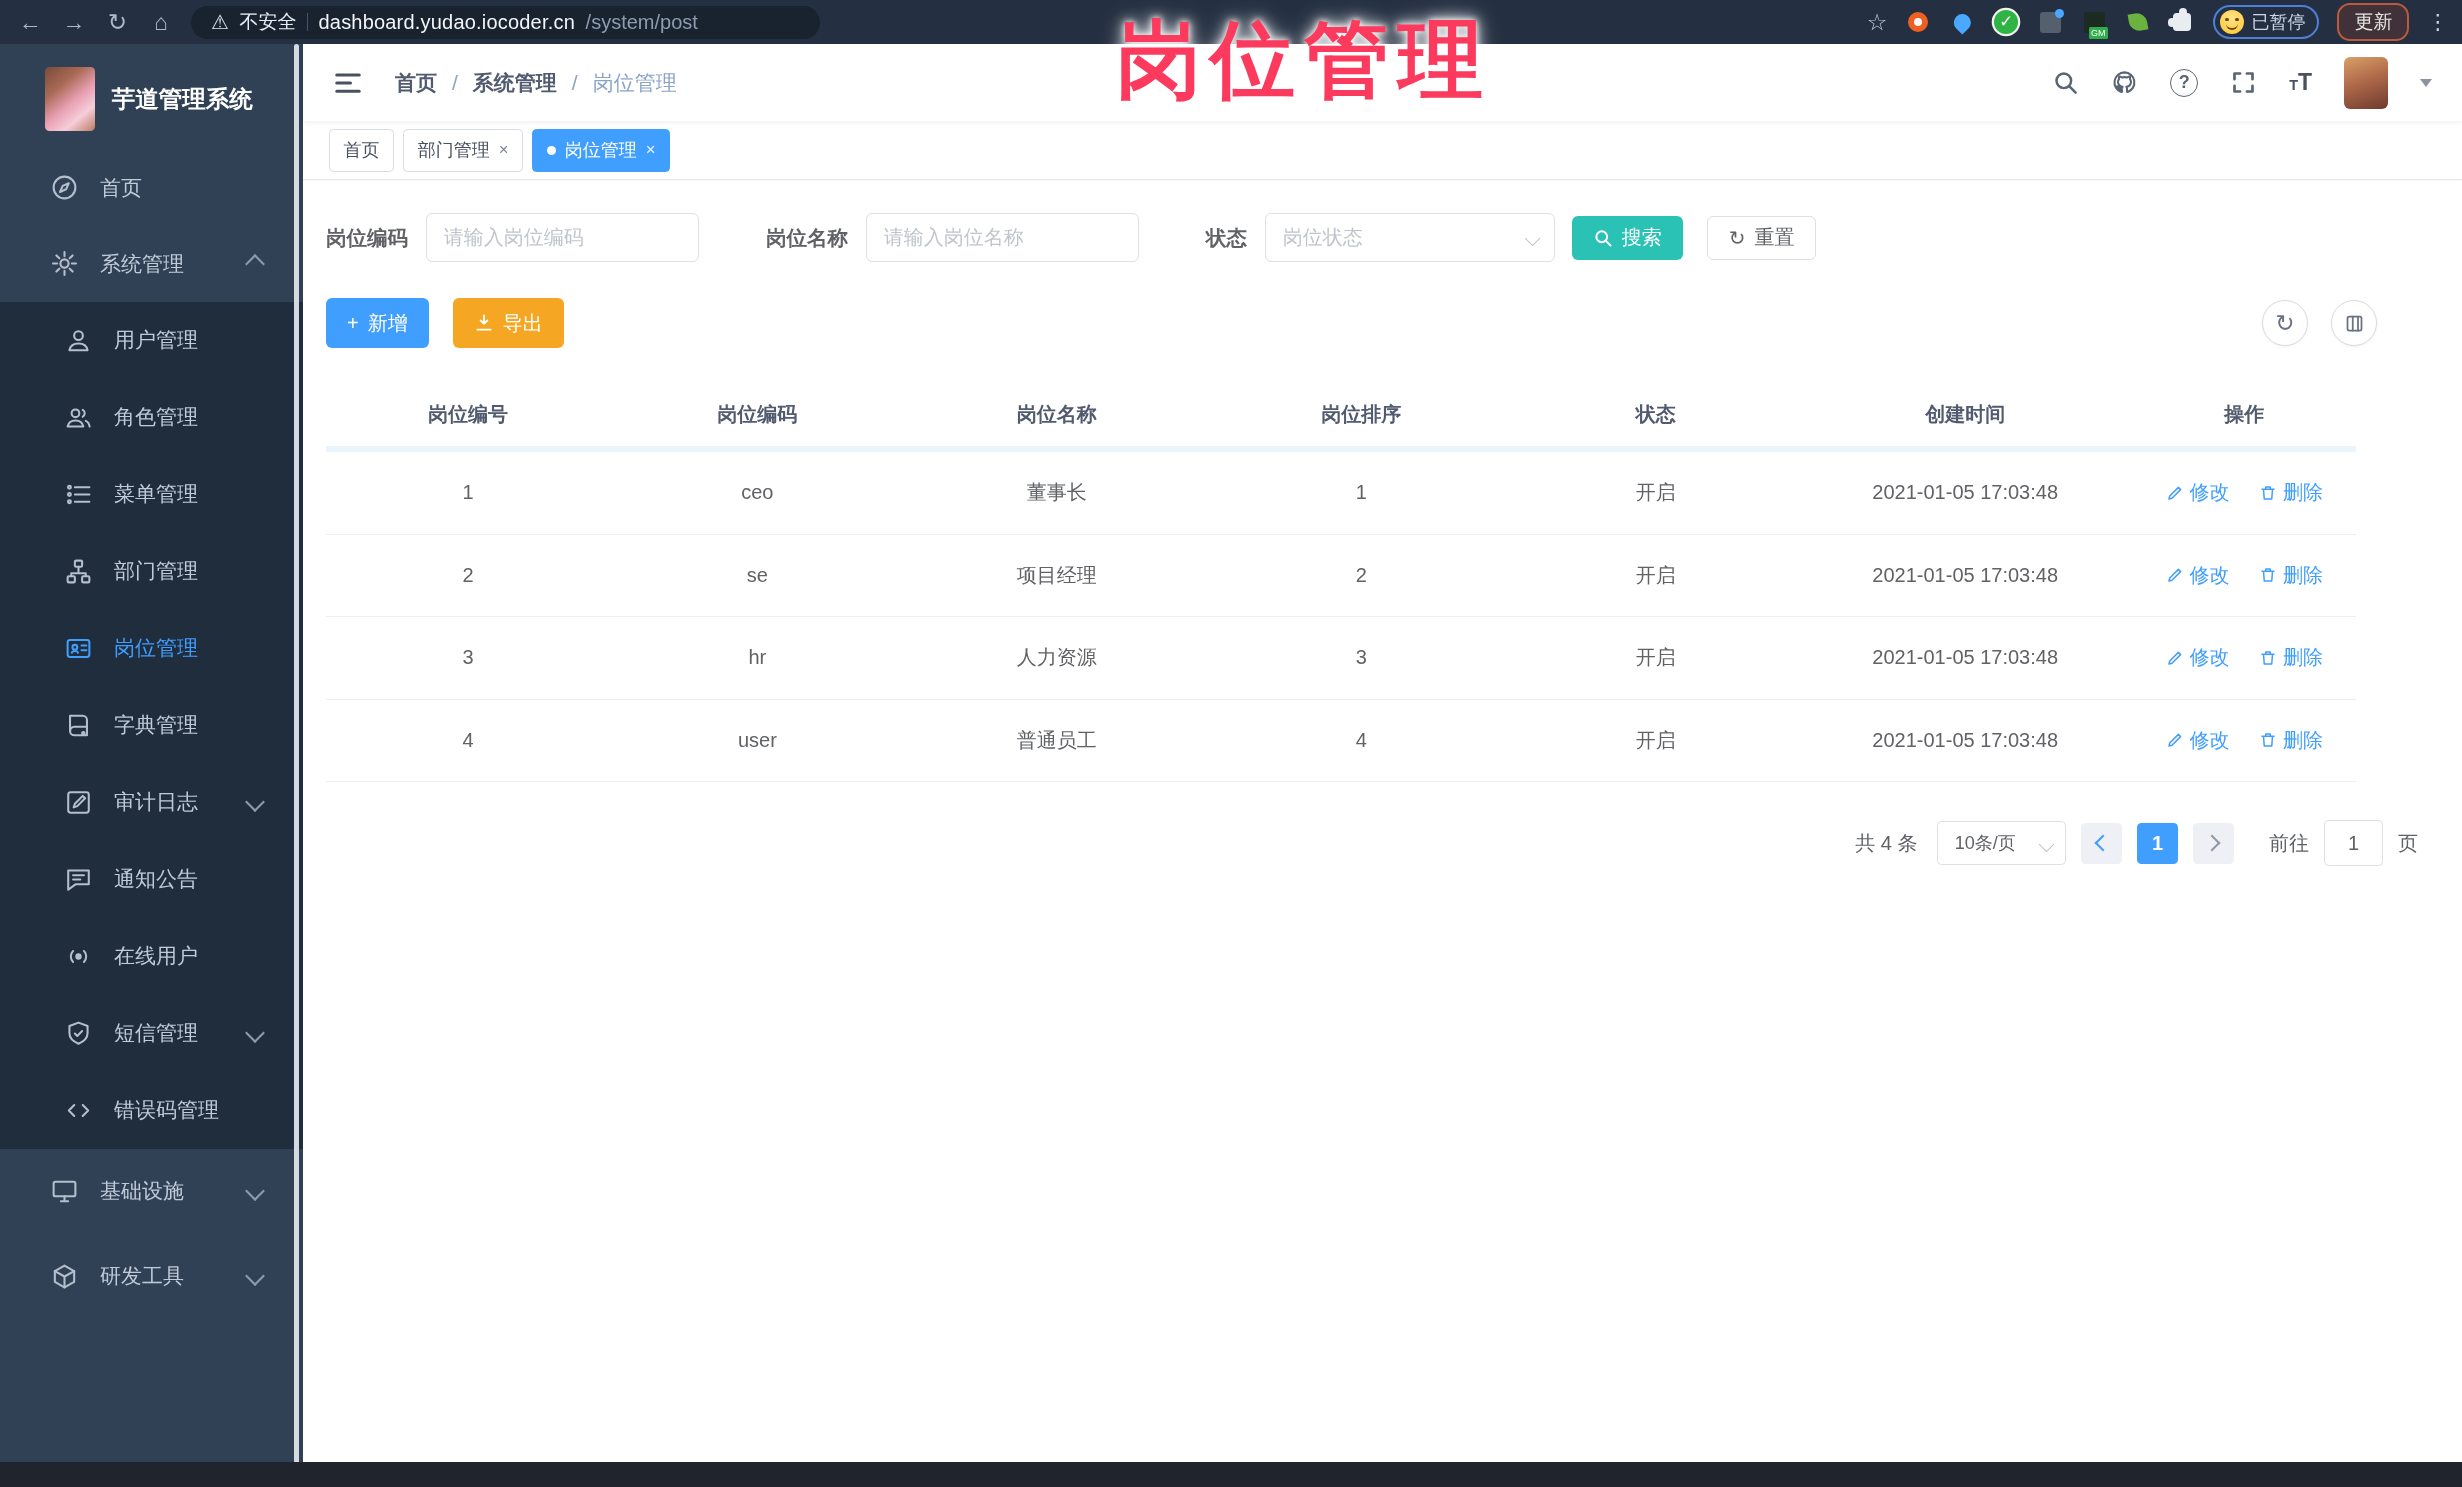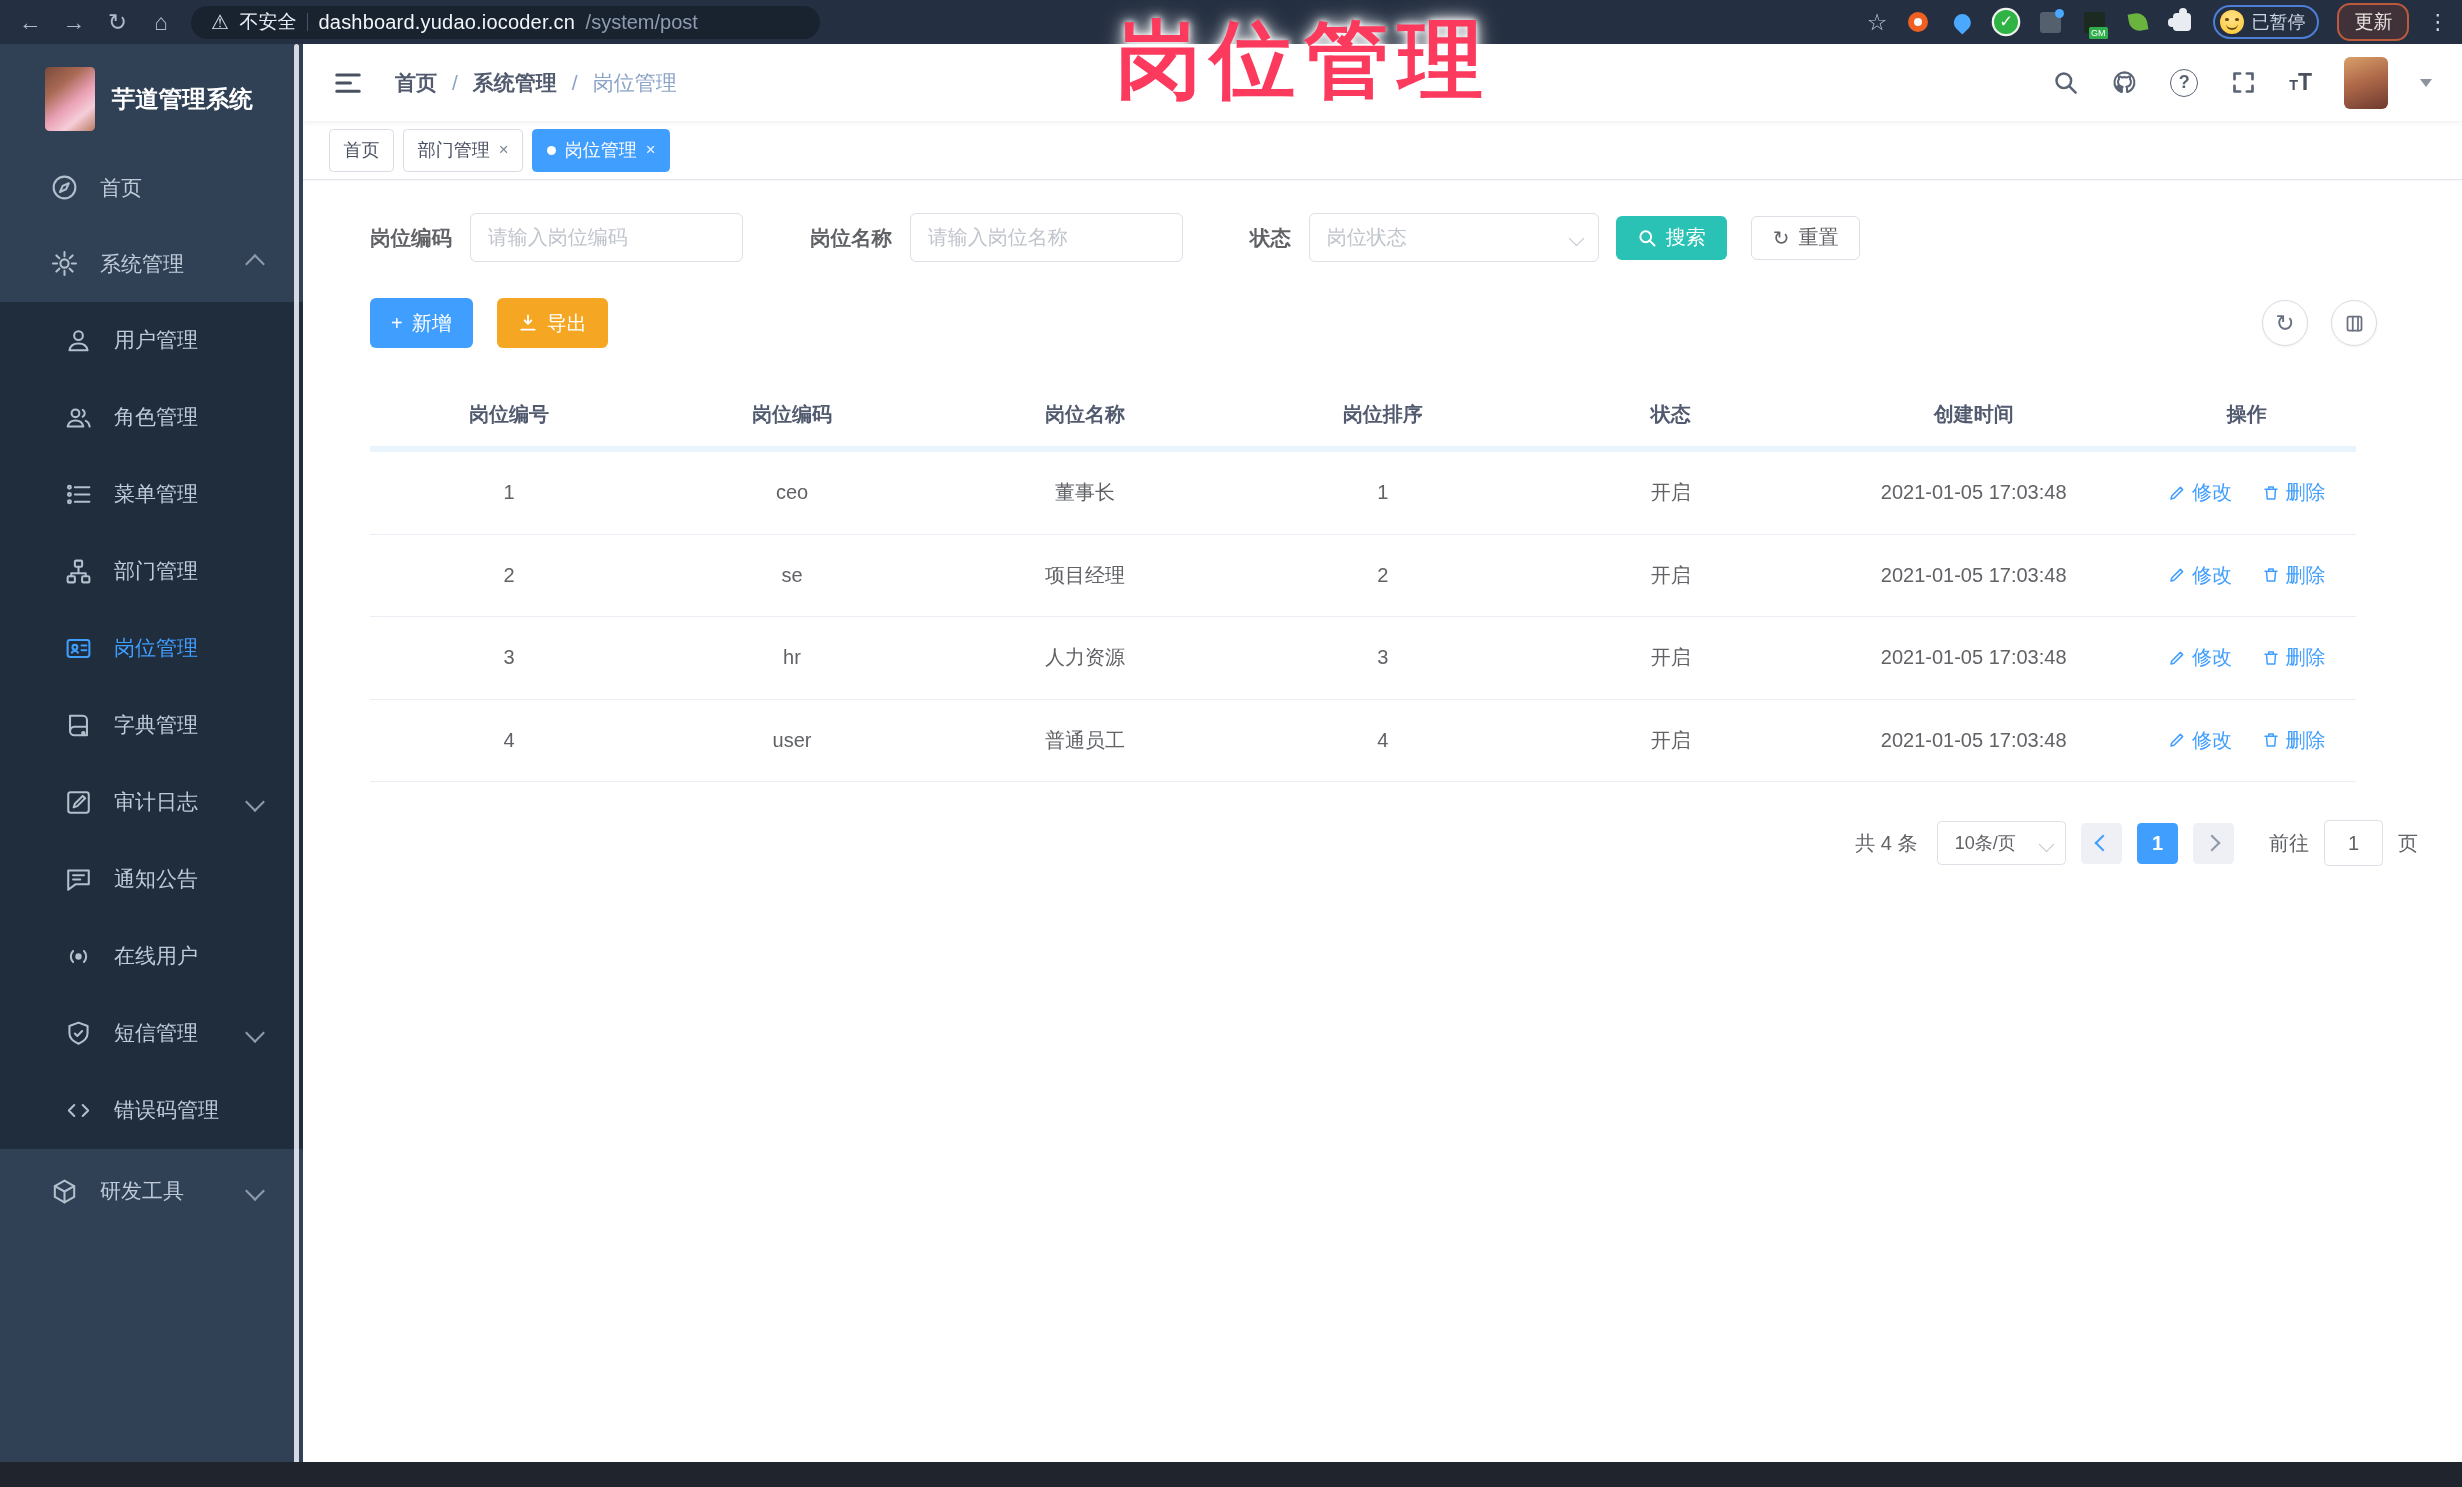--- a/index.html
+++ b/index.html
@@ -97,21 +97,21 @@
   
   .tabbar{height:58px;background:#fff;border-bottom:0.8px solid #e3e6ec;display:flex;align-items:center;
     padding:0 26px;gap:9px;box-shadow:0 0.8px 2.3px rgba(0,21,41,.05);position:relative;z-index:2;}
   .tag{height:41px;display:inline-flex;align-items:center;padding:0 13.6px;border:0.8px solid #d8dce5;
     background:#fff;color:#495060;font-size:18px;border-radius:4.5px;gap:9px;cursor:pointer;}
   .tag .close-x{font-size:16.7px;color:#7e8694;}
   .tag.active{background:#409eff;border-color:#409eff;color:#fff;}
   .tag.active .close-x{color:#eaf4ff;}
   .tag-dot{width:9px;height:9px;border-radius:50%;background:#fff;display:inline-block;}
   
-  .content{flex:1;background:#fff;padding:33px 0 0 23px;box-sizing:border-box;overflow:hidden;margin-left:44px;}
+  .content{flex:1;background:#fff;padding:33px 0 0 23px;box-sizing:border-box;overflow:hidden;}
   .filter-row{display:flex;align-items:center;}
   .f-label{font-size:20.5px;font-weight:700;color:#606266;margin-right:18px;white-space:nowrap;}
   .f-input{width:273px;height:49px;border:0.8px solid #dcdfe6;border-radius:6px;font-size:20px;
     padding:0 16.7px;box-sizing:border-box;color:#606266;outline:none;font-family:inherit;}
   .f-input::placeholder{color:#c0c4cc;}
   .f-group{display:flex;align-items:center;margin-right:67px;}
   .f-select{position:relative;width:290px;}
   .f-select .f-input{width:100%;padding-right:45px;}
   .sel-chev{position:absolute;right:16.7px;top:20px;width:10px;height:10px;border-right:1.9px solid #c0c4cc;
     border-bottom:1.9px solid #c0c4cc;transform:rotate(45deg);pointer-events:none;}
@@ -337,20 +337,30 @@
       <div class="menu-item">
         <span class="mi-icon">
           <svg class="ic" viewBox="0 0 24 24">
               <path d="M8.5 7.5L4 12l4.5 4.5M15.5 7.5L20 12l-4.5 4.5"></path>
             </svg>
         </span>
         <span>错误码管理</span>
       </div>
     </div>
 
+    <div class="menu-item" style="height:85px;">
+      <span class="mi-icon">
+        <svg class="ic" viewBox="0 0 24 24">
+            <rect x="3" y="4" width="18" height="12" rx="1.5"></rect>
+            <path d="M9 20h6M12 16v4"></path>
+          </svg>
+      </span>
+      <span>基础设施</span>
+      <span class="chev down"></span>
+    </div>
     <div class="menu-item" style="height:85px;">
       <span class="mi-icon">
         <svg class="ic" viewBox="0 0 24 24">
             <path d="M12 3l8 4.5v9L12 21l-8-4.5v-9z"></path>
             <path d="M4 7.5l8 4.5 8-4.5M12 12v9"></path>
           </svg>
       </span>
       <span>研发工具</span>
       <span class="chev down"></span>
     </div>

